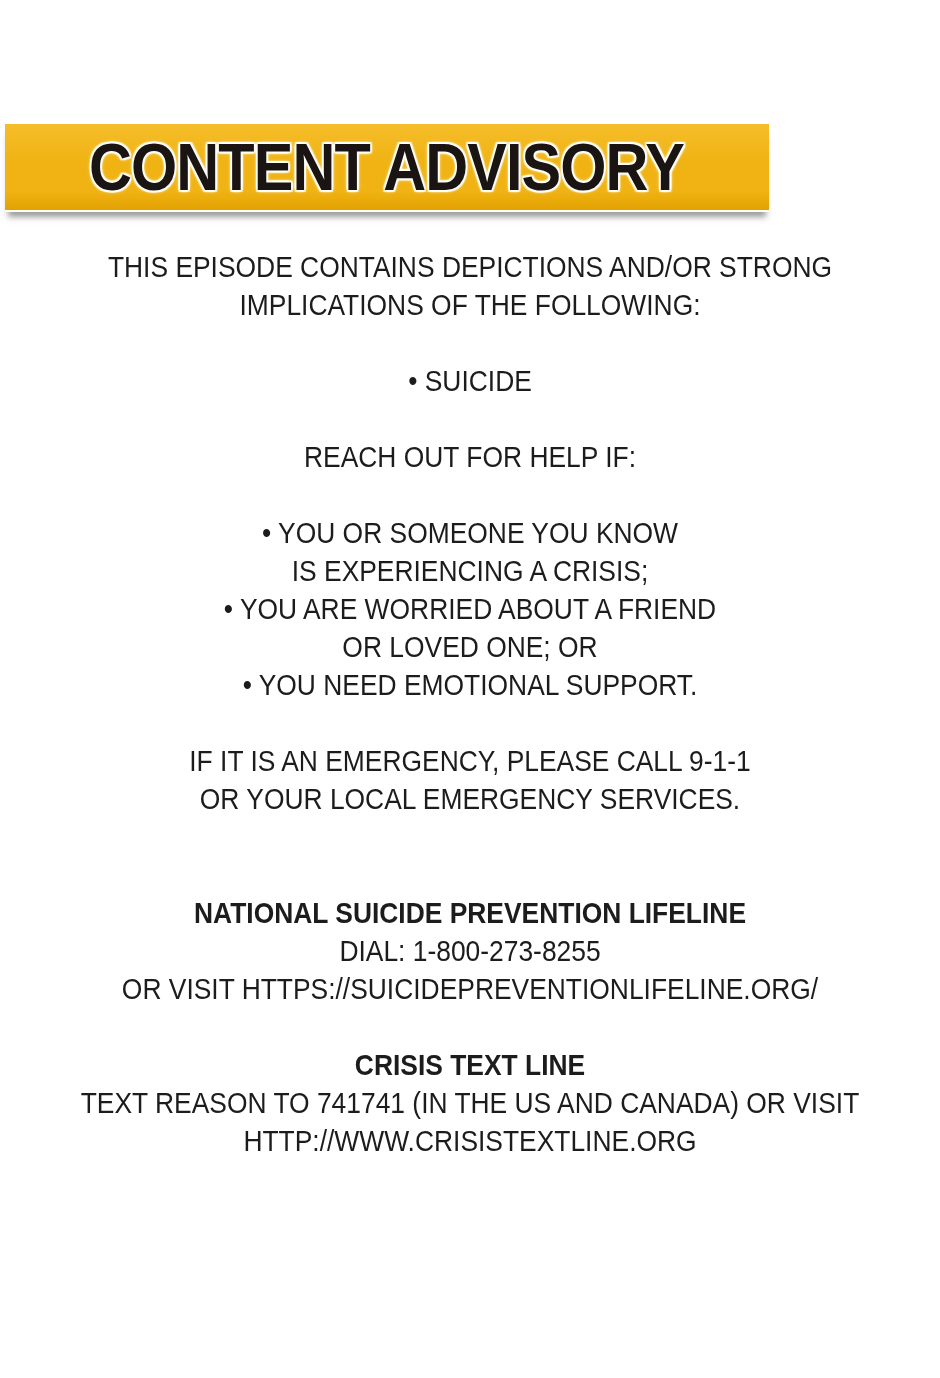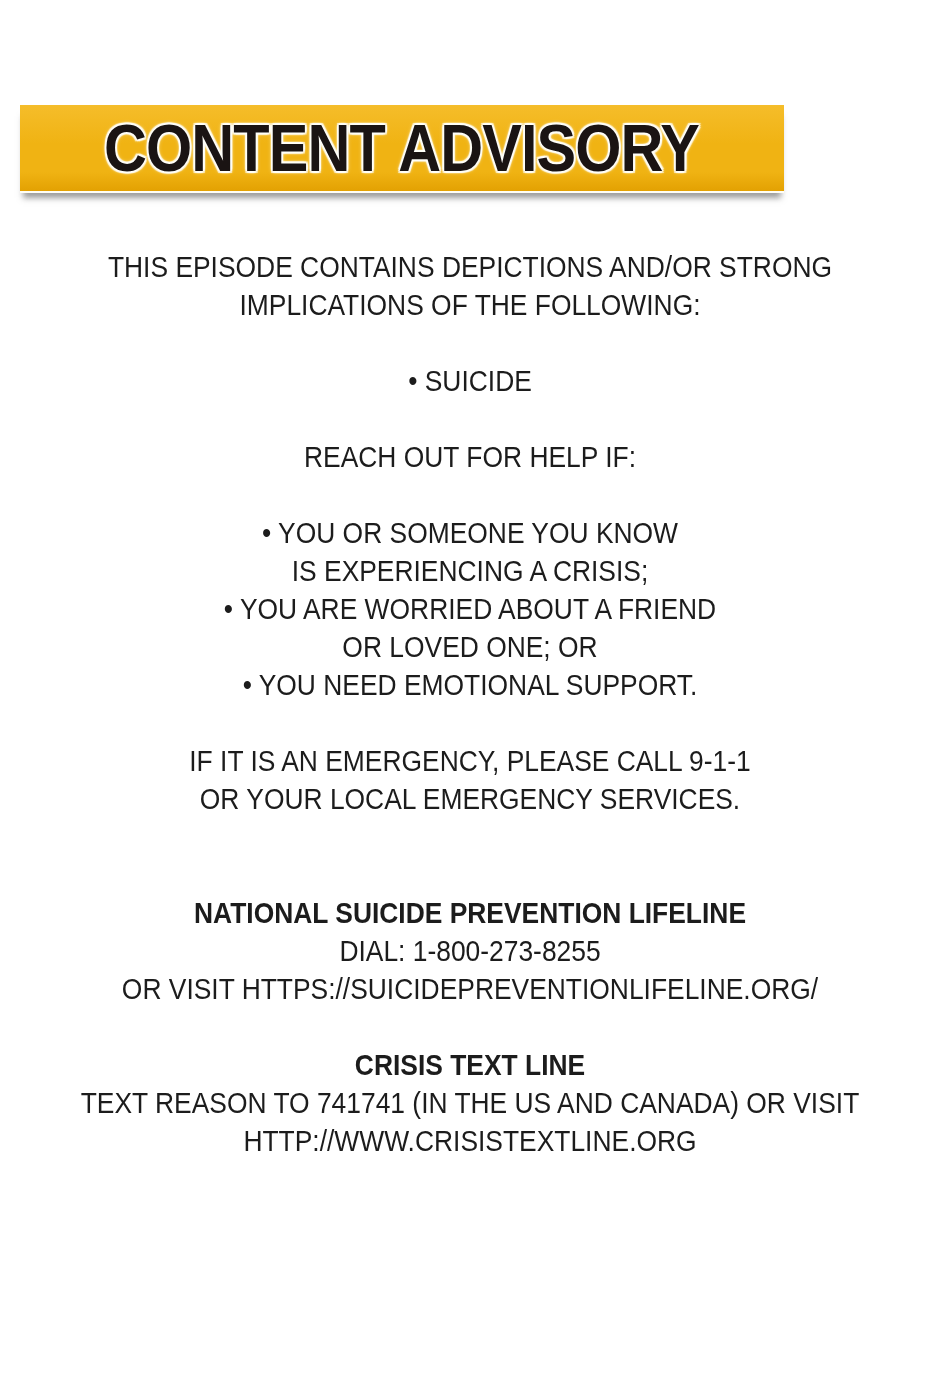--- a/index.html
+++ b/index.html
@@ -21,34 +21,33 @@
   }
   .page {
     position: relative;
     width: 940px;
     height: 1378px;
     background: var(--background);
   }
   .banner {
     position: absolute;
     left: 5px;
-    top: 105px;
+    top: 124px;
     width: 764px;
     height: 88px;
     display: flex;
     align-items: center;
     justify-content: center;
     background: linear-gradient(180deg,
       var(--banner-yellow-top) 0%,
       var(--banner-yellow) 45%,
       var(--banner-yellow) 78%,
       var(--banner-yellow-bottom) 100%);
     border-bottom: 2px solid #fffef6;
     box-shadow: 0 8px 6px -3px rgba(96, 96, 96, 0.62);
-    margin-left: 15px;
   }
   .banner-title {
     margin: 0;
     font-size: 66px;
     font-weight: bold;
     letter-spacing: -1px;
     white-space: nowrap;
     color: var(--banner-title-color);
     transform: scaleX(0.9);
     transform-origin: 50% 50%;

